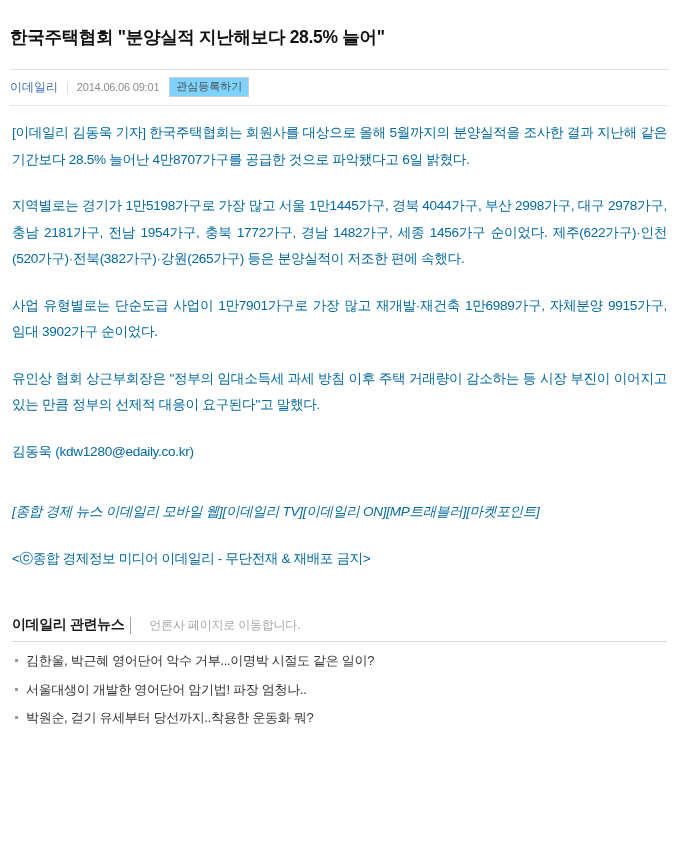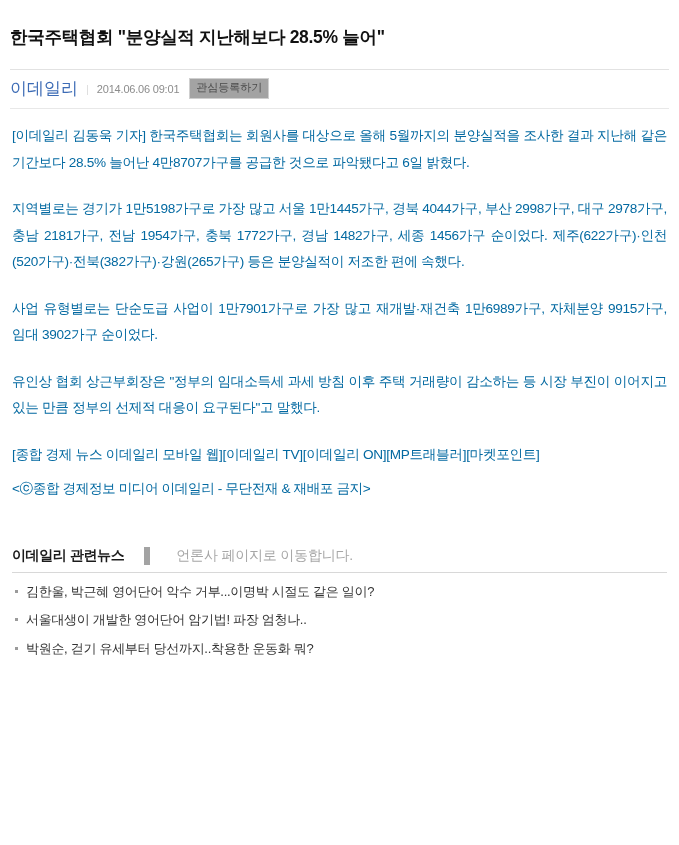--- a/index.html
+++ b/index.html
@@ -35,36 +35,36 @@
   .meta-bar {
     display: flex;
     align-items: center;
     gap: 8px;
     padding: 7px 2px 8px 2px;
     font-size: 11px;
     color: #9a9a9a;
   }
   .meta-press {
     color: #3c6bb5;
-    font-size: 17px;
+    font-size: 12px;
     font-weight: normal;
   }
   .meta-sep {
     color: #dcdcdc;
     font-size: 11px;
   }
   .meta-date {
     color: #8c8c8c;
     font-size: 11px;
     letter-spacing: -0.2px;
   }
   .subscribe-btn {
     display: inline-block;
     border: 1px solid #cfcfcf;
-    background: #a3a3a3;
+    background: #7dd3fc;
     color: #4a4a4a;
     font-size: 11px;
     padding: 2px 6px 3px 6px;
     line-height: 1.2;
     margin-left: 2px;
     cursor: pointer;
   }
   .meta-rule {
     border: 0;
     border-top: 1px solid #e8e8e8;
@@ -78,47 +78,48 @@
     letter-spacing: -0.3px;
   }
   .article-body p {
     margin: 0 0 20px 0;
     text-align: justify;
   }
   .article-body p.byline {
     margin-bottom: 34px;
   }
   .article-body p.footer-links {
-    margin-bottom: 8px;
+    margin-bottom: 20px;
+    font-style: italic;
   }
   .article-body p.copyright {
     margin-bottom: 0;
     letter-spacing: -0.4px;
   }
   .related-wrap {
     padding: 44px 4px 0 4px;
   }
   .related-head {
     display: flex;
     align-items: center;
-    gap: 20px;
+    gap: 6px;
     padding-bottom: 7px;
   }
   .related-title {
     font-size: 14px;
     font-weight: bold;
     color: #1b1b1b;
     letter-spacing: -0.4px;
   }
   .related-note {
-    font-size: 14px;
+    font-size: 12px;
     color: #a6a6a6;
     letter-spacing: -0.2px;
-    border-left: 6px solid #a3a3a3;
-    padding-left: 26px;
+    border-left: 1px solid #a3a3a3;
+    padding-left: 18px;
   }
   .related-rule {
     border: 0;
     border-top: 1px solid #d8d8d8;
     margin: 0 0 9px 0;
   }
   ul.related-list {
     list-style: none;
     margin: 0;
     padding: 0;
@@ -157,20 +158,21 @@
     <span class="meta-date">2014.06.06 09:01</span>
     <span class="subscribe-btn">관심등록하기</span>
   </div>
   <hr class="meta-rule">
 
   <div class="article-body">
     <p>[이데일리 김동욱 기자] 한국주택협회는 회원사를 대상으로 올해 5월까지의 분양실적을 조사한 결과 지난해 같은 기간보다 28.5% 늘어난 4만8707가구를 공급한 것으로 파악됐다고 6일 밝혔다.</p>
     <p>지역별로는 경기가 1만5198가구로 가장 많고 서울 1만1445가구, 경북 4044가구, 부산 2998가구, 대구 2978가구, 충남 2181가구, 전남 1954가구, 충북 1772가구, 경남 1482가구, 세종 1456가구 순이었다. 제주(622가구)·인천(520가구)·전북(382가구)·강원(265가구) 등은 분양실적이 저조한 편에 속했다.</p>
     <p>사업 유형별로는 단순도급 사업이 1만7901가구로 가장 많고 재개발·재건축 1만6989가구, 자체분양 9915가구, 임대 3902가구 순이었다.</p>
     <p>유인상 협회 상근부회장은 "정부의 임대소득세 과세 방침 이후 주택 거래량이 감소하는 등 시장 부진이 이어지고 있는 만큼 정부의 선제적 대응이 요구된다"고 말했다.</p>
+    <p class="byline">김동욱 (kdw1280@edaily.co.kr)</p>
     <p class="footer-links">[종합 경제 뉴스 이데일리 모바일 웹][이데일리 TV][이데일리 ON][MP트래블러][마켓포인트]</p>
     <p class="copyright">&lt;ⓒ종합 경제정보 미디어 이데일리 - 무단전재 &amp; 재배포 금지&gt;</p>
   </div>
 
   <div class="related-wrap">
     <div class="related-head">
       <span class="related-title">이데일리 관련뉴스</span>
       <span class="related-note">언론사 페이지로 이동합니다.</span>
     </div>
     <hr class="related-rule">

